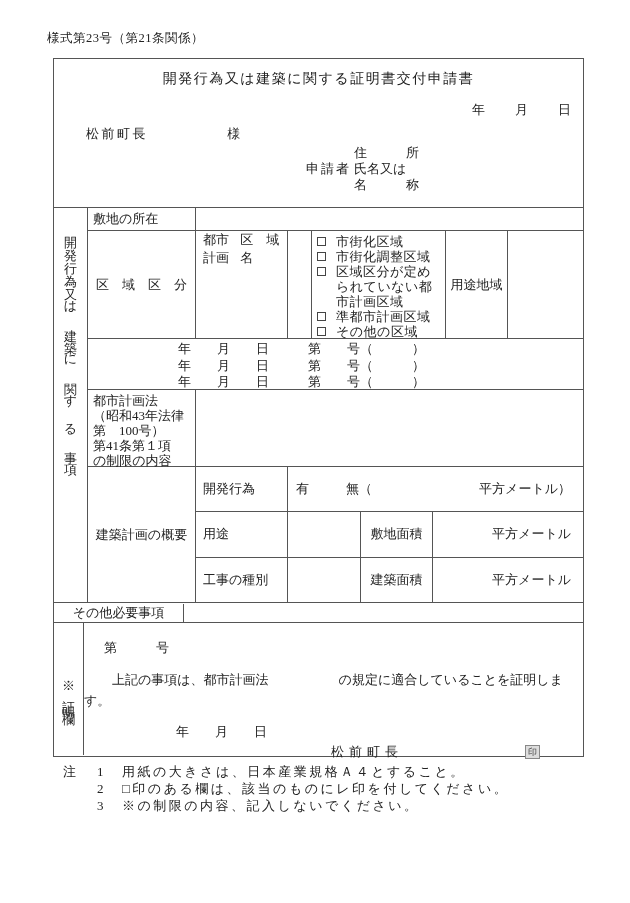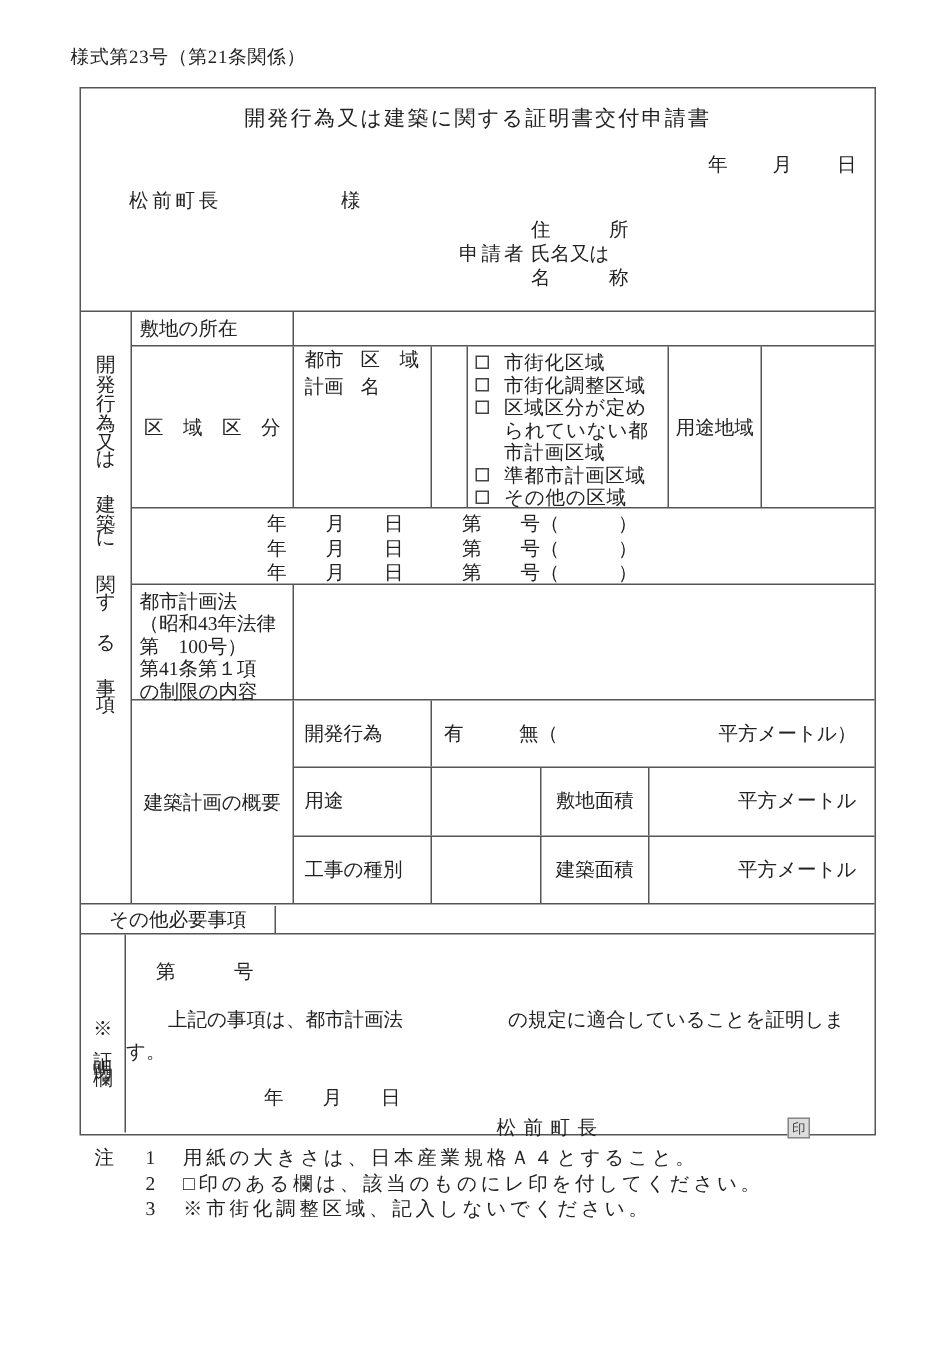--- a/index.html
+++ b/index.html
@@ -252,17 +252,17 @@
       <span class="note-text">用紙の大きさは、日本産業規格Ａ４とすること。</span>
     </div>
     <div class="note-line">
       <span class="note-label"></span>
       <span class="note-num">2</span>
       <span class="note-text">□印のある欄は、該当のものにレ印を付してください。</span>
     </div>
     <div class="note-line">
       <span class="note-label"></span>
       <span class="note-num">3</span>
-      <span class="note-text">※市街化調整区域、記入しないでください。</span>
+      <span class="note-text">※の制限の内容、記入しないでください。</span>
     </div>
   </div>
 
 </div>
 
 </body></html>

